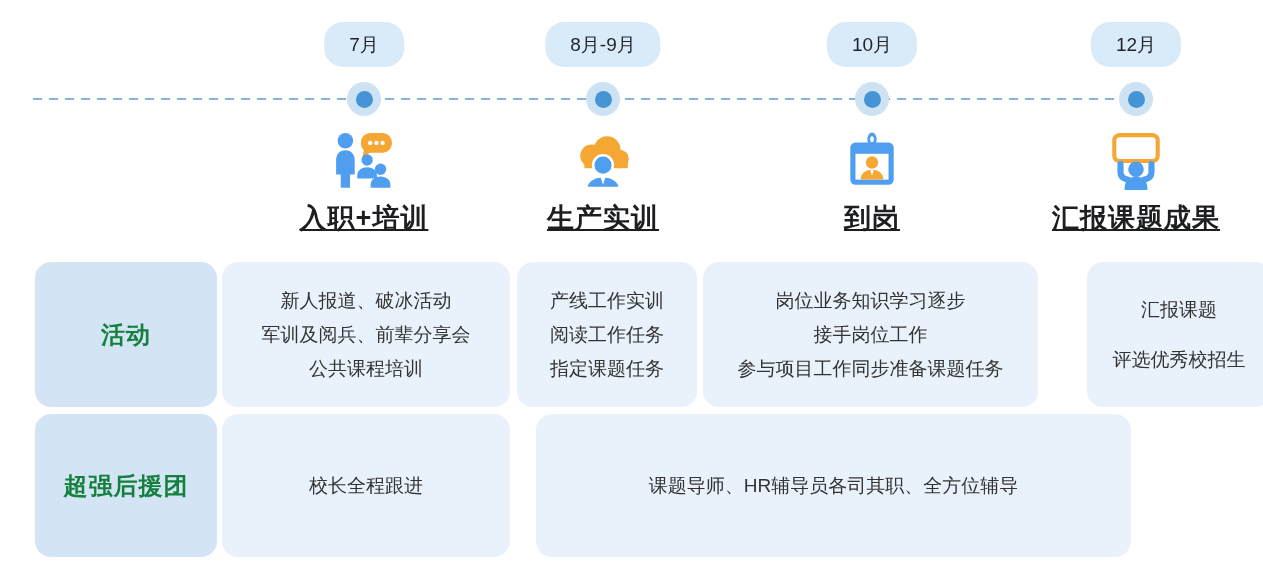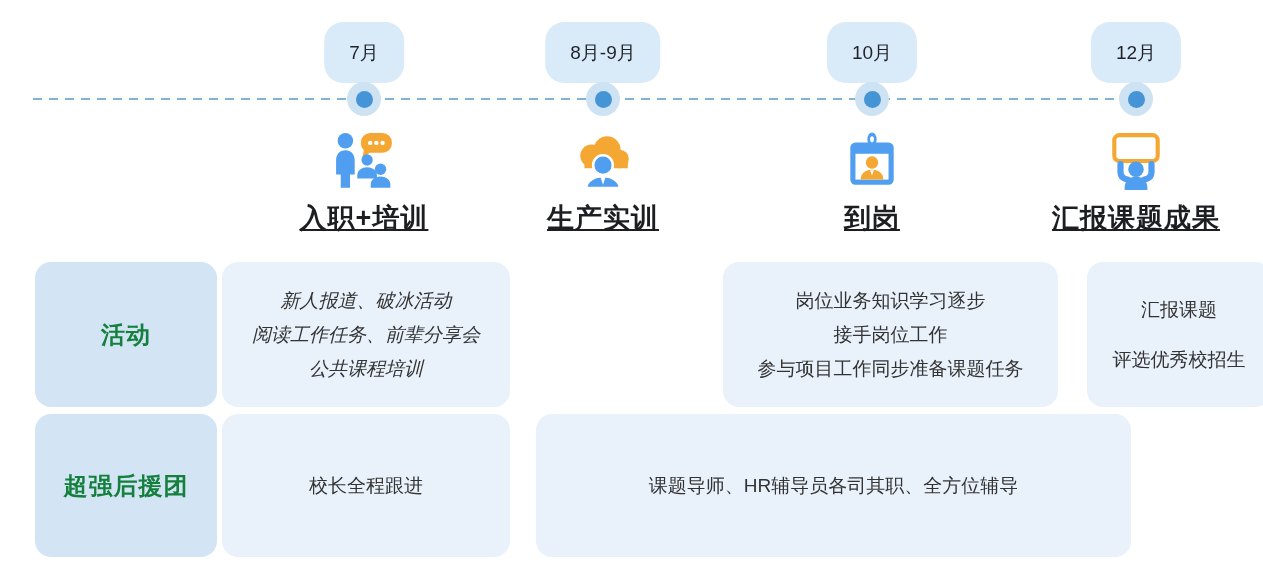--- a/index.html
+++ b/index.html
@@ -13,21 +13,21 @@
   
   .dash-line{
     position:absolute;top:98px;left:33px;width:1103px;height:2px;
     background:repeating-linear-gradient(to right,#82b4d8 0 9px,transparent 9px 16px);
   }
   .stage{position:absolute;top:0;width:0;}
   .pill{
     position:absolute;top:22px;left:0;transform:translateX(-50%);
     background:#d9eaf8;color:#1f2329;
     font-size:19px;line-height:37px;height:37px;
-    padding:12px 25px;border-radius:19px;white-space:nowrap;
+    padding:4px 25px;border-radius:19px;white-space:nowrap;
   }
   .dot-outer{
     position:absolute;top:82px;left:-17px;width:34px;height:34px;
     border-radius:50%;background:#cde2f3;
   }
   .dot-inner{
     position:absolute;top:8.5px;left:8.5px;width:17px;height:17px;
     border-radius:50%;background:#4594d6;
   }
   .stage-icon{
@@ -44,23 +44,23 @@
     position:absolute;border-radius:16px;
     display:flex;flex-direction:column;justify-content:center;align-items:center;
     text-align:center;
   }
   .row1{top:262px;height:145px;}
   .row2{top:414px;height:143px;}
   .cell.hdr{background:#d3e5f5;font-size:24px;font-weight:bold;color:#15803d;letter-spacing:1px;}
   .cell.body{background:#e9f1fa;font-size:19px;color:#333333;}
   .cell.body .line{line-height:34px;}
   .col-hdr{left:35px;width:182px;}
-  .r1c1{left:222px;width:288px;font-style:italic;}
+  .r1c1{left:222px;width:288px;}
   .r1c2{left:517px;width:180px;}
-  .r1c3{left:703px;width:335px;margin-left:20px;}
+  .r1c3{left:703px;width:335px;}
   .r1c4{left:1087px;width:184px;gap:16px;}
   .r2c1{left:222px;width:288px;}
   .r2c2{left:536px;width:595px;}
 </style>
 </head>
 <body>
 
 <div class="canvas">
 
   <div class="dash-line"></div>
@@ -131,22 +131,27 @@
       <path d="M45 33v8q0 6-7 7" stroke="#4f9ef0" stroke-width="6" fill="none" stroke-linecap="round"></path>
       <circle cx="30" cy="38" r="7.5" fill="#4f9ef0"></circle>
       <path d="M30 45c-7 0-11 5-11 11v2h22v-2c0-6-4-11-11-11z" fill="#4f9ef0"></path>
     </svg>
     <div class="stage-title">汇报课题成果</div>
   </div>
 
   <div class="cell hdr row1 col-hdr">活动</div>
   <div class="cell body row1 r1c1">
     <div class="line">新人报道、破冰活动</div>
-    <div class="line">阅读工作任务、前辈分享会</div>
+    <div class="line">军训及阅兵、前辈分享会</div>
     <div class="line">公共课程培训</div>
+  </div>
+  <div class="cell body row1 r1c2">
+    <div class="line">产线工作实训</div>
+    <div class="line">阅读工作任务</div>
+    <div class="line">指定课题任务</div>
   </div>
   <div class="cell body row1 r1c3">
     <div class="line">岗位业务知识学习逐步</div>
     <div class="line">接手岗位工作</div>
     <div class="line">参与项目工作同步准备课题任务</div>
   </div>
   <div class="cell body row1 r1c4">
     <div class="line">汇报课题</div>
     <div class="line">评选优秀校招生</div>
   </div>

